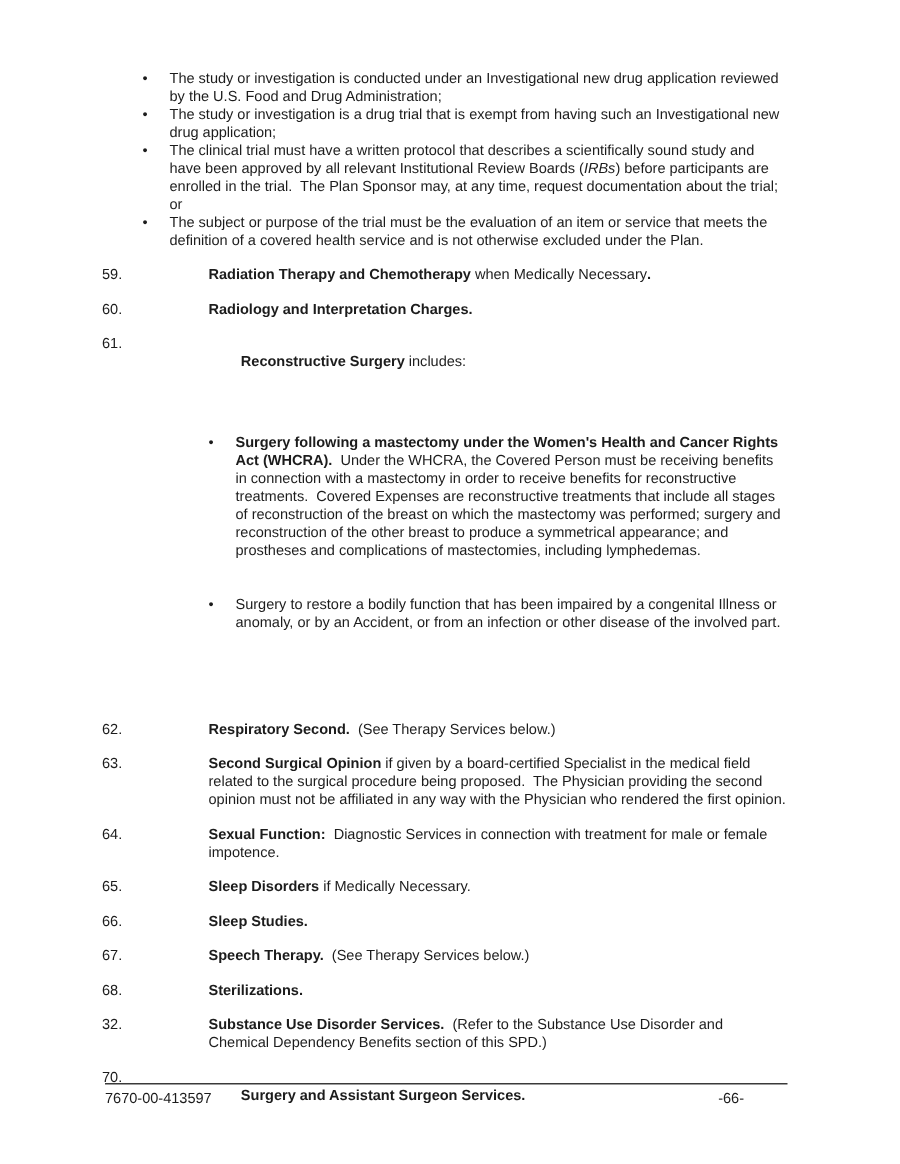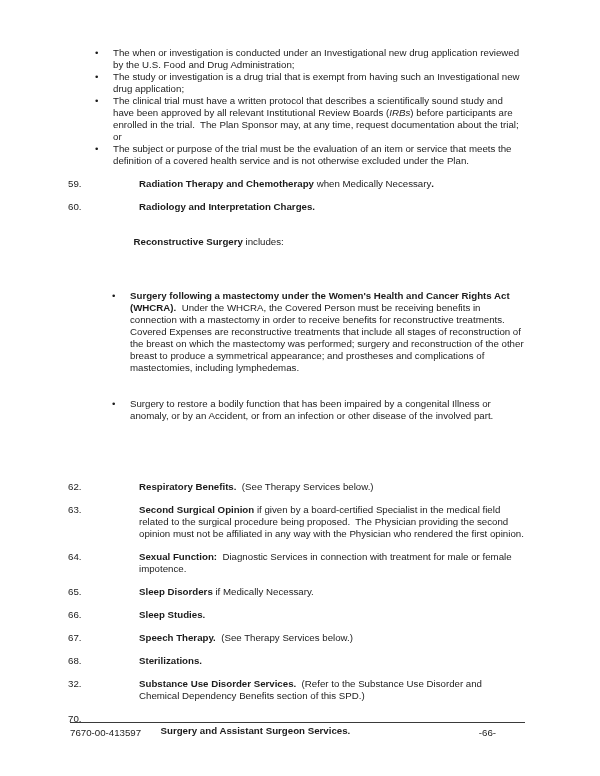--- a/index.html
+++ b/index.html
@@ -26,21 +26,21 @@
 </style>
 </head>
 <body>
 
 <div class="page">
   <div class="content">
 
     <div class="intro">
       <div class="brow">
         <span class="marker">•</span>
-        <span class="btext">The when or investigation is conducted under an Investigational new drug application reviewed by the U.S. Food and Drug Administration;</span>
+        <span class="btext">The study or investigation is conducted under an Investigational new drug application reviewed by the U.S. Food and Drug Administration;</span>
       </div>
       <div class="brow">
         <span class="marker">•</span>
         <span class="btext">The study or investigation is a drug trial that is exempt from having such an Investigational new drug application;</span>
       </div>
       <div class="brow">
         <span class="marker">•</span>
         <span class="btext"><span class="txt">The clinical trial must have a written protocol that describes a scientifically sound study and have been approved by all relevant Institutional Review Boards (</span><span class="i txt">IRBs</span><span class="txt">) before participants are enrolled in the trial.  The Plan Sponsor may, at any time, request documentation about the trial; or</span></span>
       </div>
       <div class="brow">
@@ -53,38 +53,39 @@
       <span class="num">59.</span>
       <div class="ibody"><span class="b txt">Radiation Therapy and Chemotherapy</span><span class="txt"> when Medically Necessary</span><span class="b txt">.</span></div>
     </div>
 
     <div class="item">
       <span class="num">60.</span>
       <div class="ibody"><span class="b txt">Radiology and Interpretation Charges.</span></div>
     </div>
 
     <div class="item">
+      <span class="num">61.</span>
       <div class="ibody">
         <span class="b txt">Reconstructive Surgery</span><span class="txt"> includes:</span>
         <div class="sublist">
           <div class="brow">
             <span class="marker">•</span>
             <span class="btext"><span class="b txt">Surgery following a mastectomy under the Women's Health and Cancer Rights Act (WHCRA).</span><span class="txt">  Under the WHCRA, the Covered Person must be receiving benefits in connection with a mastectomy in order to receive benefits for reconstructive treatments.  Covered Expenses are reconstructive treatments that include all stages of reconstruction of the breast on which the mastectomy was performed; surgery and reconstruction of the other breast to produce a symmetrical appearance; and prostheses and complications of mastectomies, including lymphedemas.</span></span>
           </div>
           <div class="brow">
             <span class="marker">•</span>
             <span class="btext">Surgery to restore a bodily function that has been impaired by a congenital Illness or anomaly, or by an Accident, or from an infection or other disease of the involved part.</span>
           </div>
         </div>
       </div>
     </div>
 
     <div class="item">
       <span class="num">62.</span>
-      <div class="ibody"><span class="b txt">Respiratory Benefits.</span><span class="txt">  (See Therapy Services below.)</span></div>
+      <div class="ibody"><span class="b txt">Respiratory Second.</span><span class="txt">  (See Therapy Services below.)</span></div>
     </div>
 
     <div class="item">
       <span class="num">63.</span>
       <div class="ibody"><span class="b txt">Second Surgical Opinion</span><span class="txt"> if given by a board-certified Specialist in the medical field related to the surgical procedure being proposed.  The Physician providing the second opinion must not be affiliated in any way with the Physician who rendered the first opinion.</span></div>
     </div>
 
     <div class="item">
       <span class="num">64.</span>
       <div class="ibody"><span class="b txt">Sexual Function:</span><span class="txt">  Diagnostic Services in connection with treatment for male or female impotence.</span></div>

